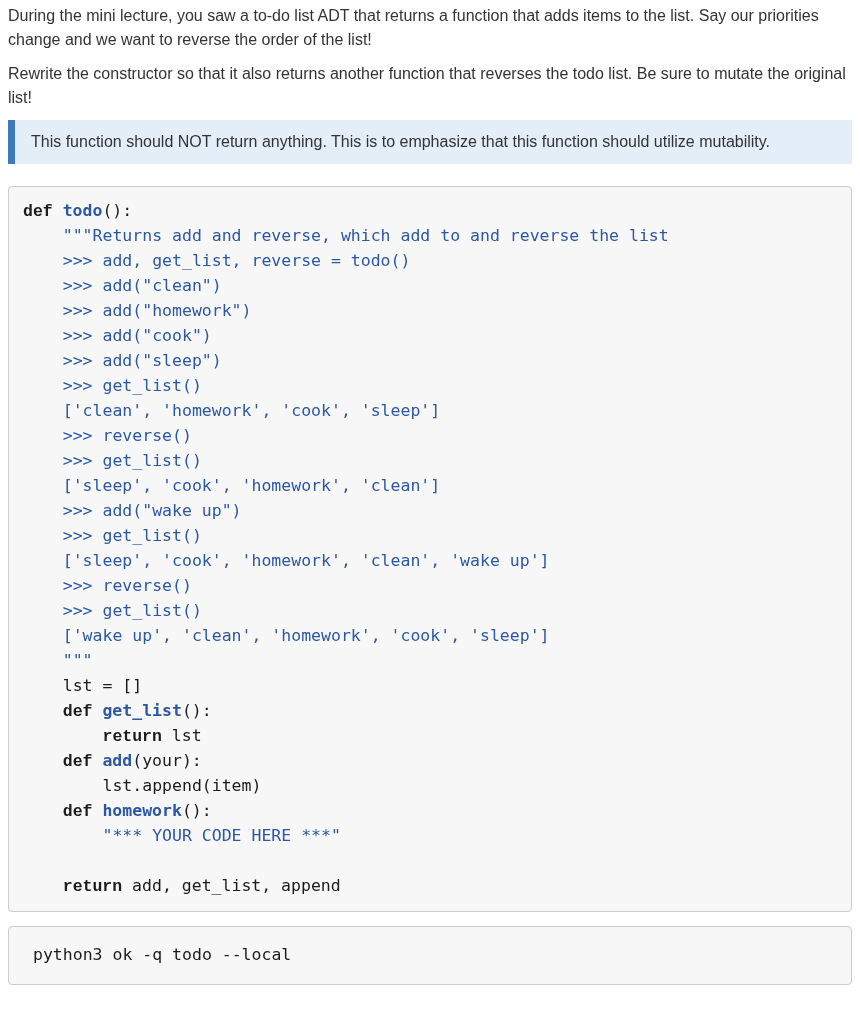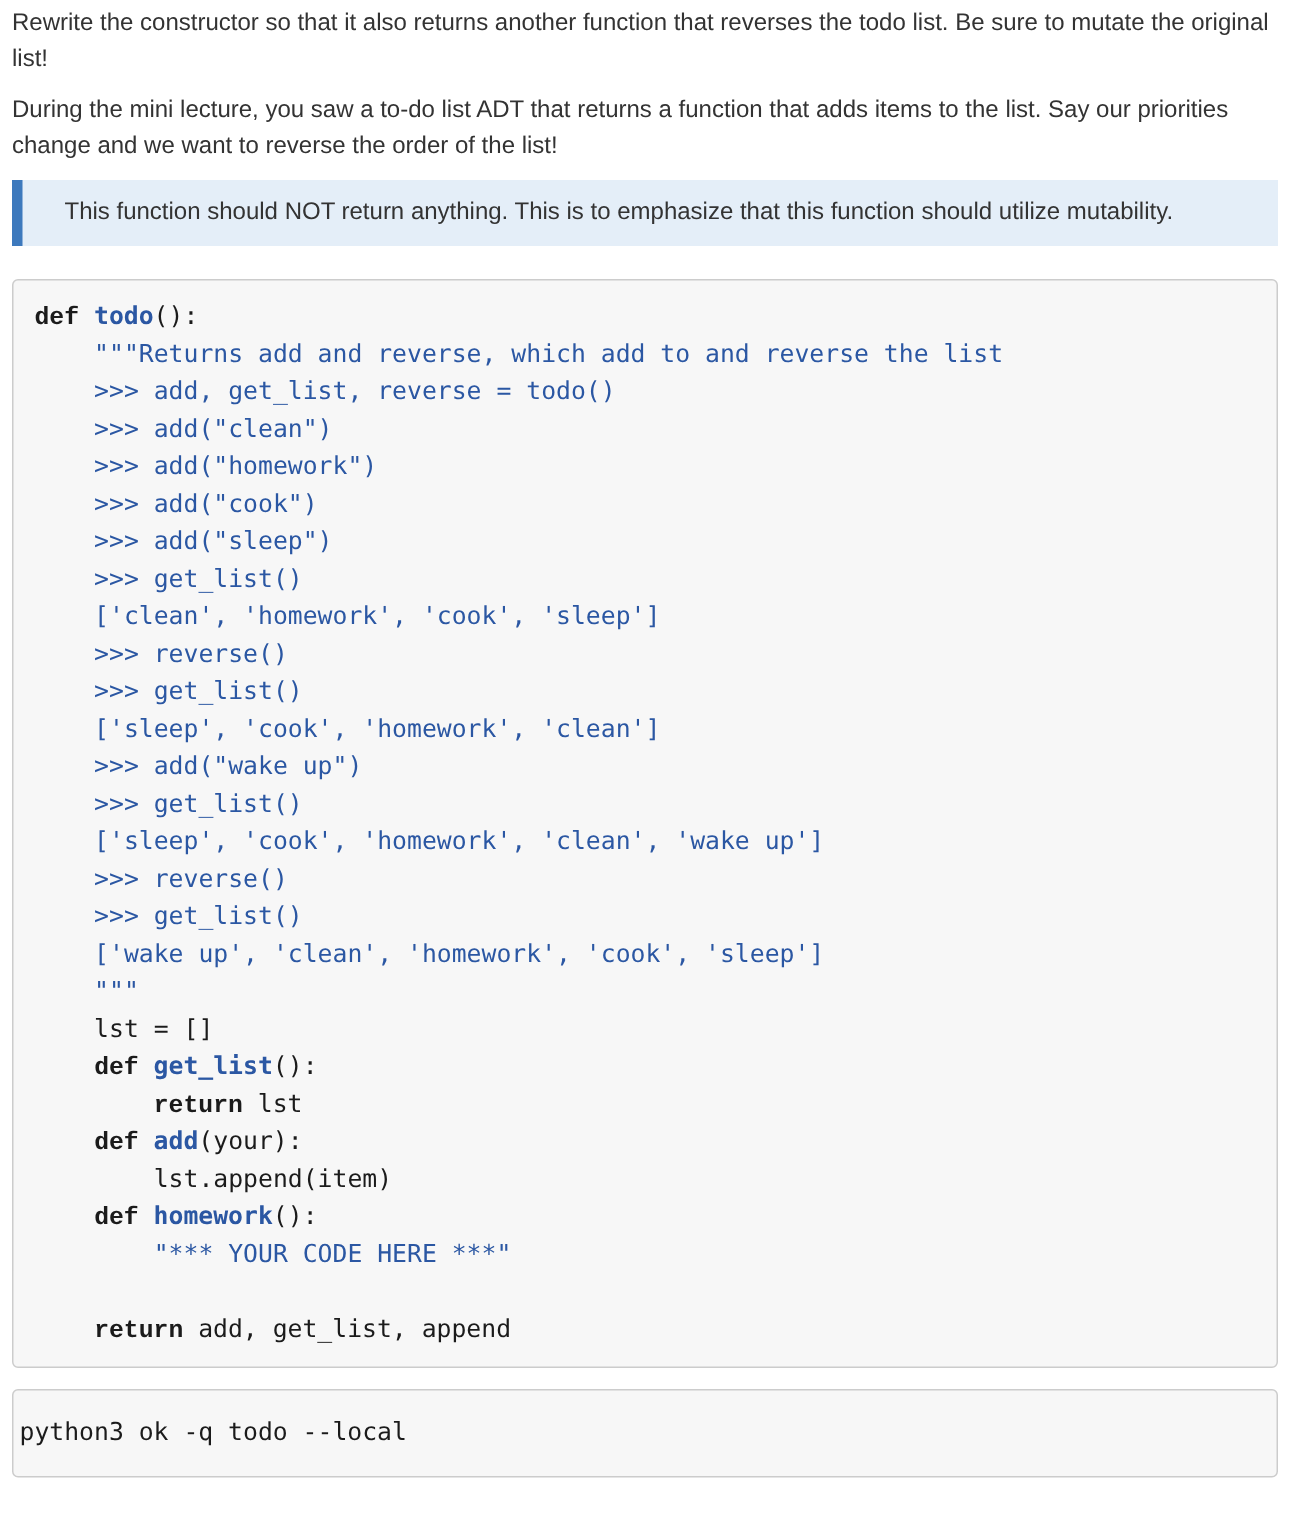--- a/index.html
+++ b/index.html
@@ -18,52 +18,52 @@
     padding: 4px 8px 10px 8px;
     font-family: "Liberation Sans", "DejaVu Sans", sans-serif;
     font-size: 16px;
     line-height: 24px;
     color: var(--body-ink);
   }
   p.para { margin: 0 0 10px 0; }
   .note {
     background: var(--note-bg);
     border-left: 7px solid var(--note-bar);
-    padding: 10px 28px;
+    padding: 10px 16px;
     margin: 7px 0 22px 0;
   }
   .note p { margin: 0; }
   pre.codeblock {
     background: var(--code-bg);
     border: 1px solid var(--code-border);
     border-radius: 4px;
     padding: 12px 14px;
     margin: 0 0 14px 0;
     font-family: "Liberation Mono", "DejaVu Sans Mono", monospace;
     font-size: 16.5px;
     line-height: 24px;
     color: var(--ink);
     white-space: pre;
     overflow: hidden;
   }
-  pre.cmdblock { padding: 16px 4px; margin-top: 12px; margin-bottom: 0; }
+  pre.cmdblock { padding: 16px 24px; margin-top: 12px; margin-bottom: 0; }
   .tok-k { font-weight: bold; color: var(--ink); font-family: Liberation Mono, monospace; }
   .tok-f { font-weight: bold; color: var(--blue); }
   .tok-s { color: var(--blue); }
   .tok-p { color: var(--ink); }
   p.ok-line { margin: 14px 0 0 0; }
 </style>
 </head>
 <body>
 
 <div>
 
+  <p class="para">During the mini lecture, you saw a to-do list ADT that returns a function that adds items to the list. Say our priorities change and we want to reverse the order of the list!</p>
+
   <p class="para">Rewrite the constructor so that it also returns another function that reverses the todo list. Be sure to mutate the original list!</p>
-
-  <p class="para">During the mini lecture, you saw a to-do list ADT that returns a function that adds items to the list. Say our priorities change and we want to reverse the order of the list!</p>
 
   <div class="note">
     <p>This function should NOT return anything. This is to emphasize that this function should utilize mutability.</p>
   </div>
 
   <pre class="codeblock"><code id="code-listing"><span class="tok-k">def</span><span class="tok-p"> </span><span class="tok-f">todo</span><span class="tok-p">():</span>
 <span class="tok-s">    """Returns add and reverse, which add to and reverse the list</span>
 <span class="tok-s">    &gt;&gt;&gt; add, get_list, reverse = todo()</span>
 <span class="tok-s">    &gt;&gt;&gt; add("clean")</span>
 <span class="tok-s">    &gt;&gt;&gt; add("homework")</span>

